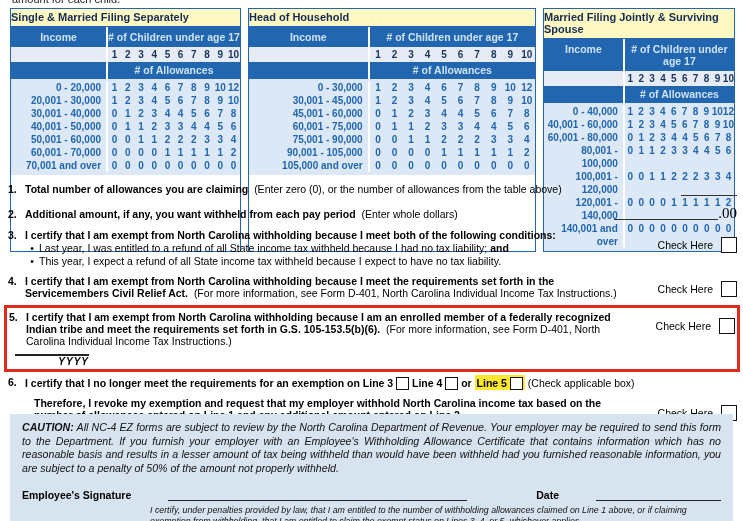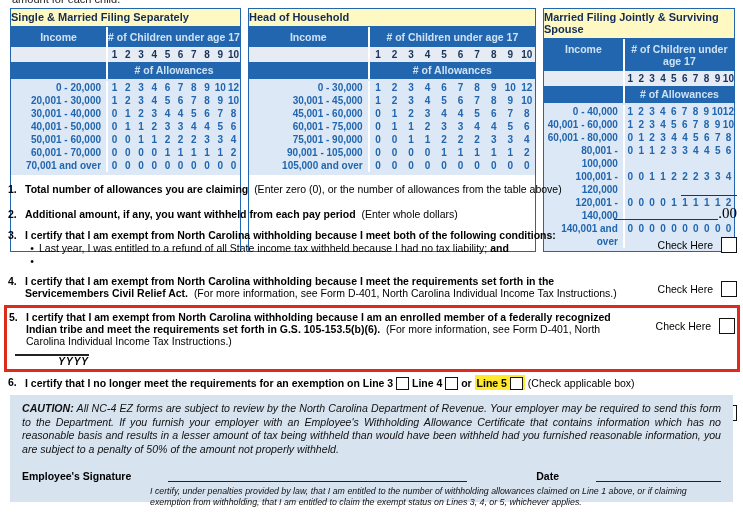--- a/index.html
+++ b/index.html
@@ -70,21 +70,21 @@
   .row6 { margin-top:4px; }
   .row6 .ibody span { vertical-align:middle; }
   .hl { background:#FFE82E; padding:1px 2px 2px 2px; }
   .hl .cbox.small { background:#fff; }
 
   .row7 { margin-top:7px; }
   .row7 .ibody { padding-left:9px; }
   .row7 .checkcol { margin-top:8px; }
 
   
-  .panel { position:absolute; top:395px; left:10px; width:723px; height:107px; background:#D8E3F0; padding:7px 12px 0 12px; }
+  .panel { position:absolute; top:414px; left:10px; width:723px; height:107px; background:#D8E3F0; padding:7px 12px 0 12px; }
   .caution { font-style:italic; font-size:10.6px; color:#111; line-height:13.5px; text-align:justify; }
   .sig-row { display:flex; align-items:flex-end; margin-top:13px; font-size:10.5px;gap:29px; }
   .sig-label, .date-label { font-weight:bold; flex:none; }
   .sig-line { flex:1; height:13px; border-bottom:1.5px solid #222; margin:0 8px; max-width:385px; }
   .date-label { margin-left:32px; }
   .date-line { flex:none; width:125px; height:13px; border-bottom:1.5px solid #222; margin-left:8px; }
   .fine-print { font-style:italic; font-size:8.8px; line-height:11px; margin-top:4px; padding-left:128px; color:#111; }
 </style>
 </head>
 <body>
@@ -533,20 +533,21 @@
       <div class="inum">3.</div>
       <div class="ibody">
         <div class="b">I certify that I am exempt from North Carolina withholding because I meet both of the following conditions:</div>
         <div class="bullets">
           <div class="bullet">
             <span class="dot">•</span>
             <span><span>Last year, I was entitled to a refund of all State income tax withheld because I had no tax liability; </span><span class="b">and</span></span>
           </div>
           <div class="bullet">
             <span class="dot">•</span>
+            <span>This year, I expect a refund of all State income tax withheld because I expect to have no tax liability.</span>
           </div>
         </div>
       </div>
       <div class="checkcol">
         <span>Check Here</span>
         <span class="cbox"></span>
       </div>
     </div>
 
     <div class="item row4">

